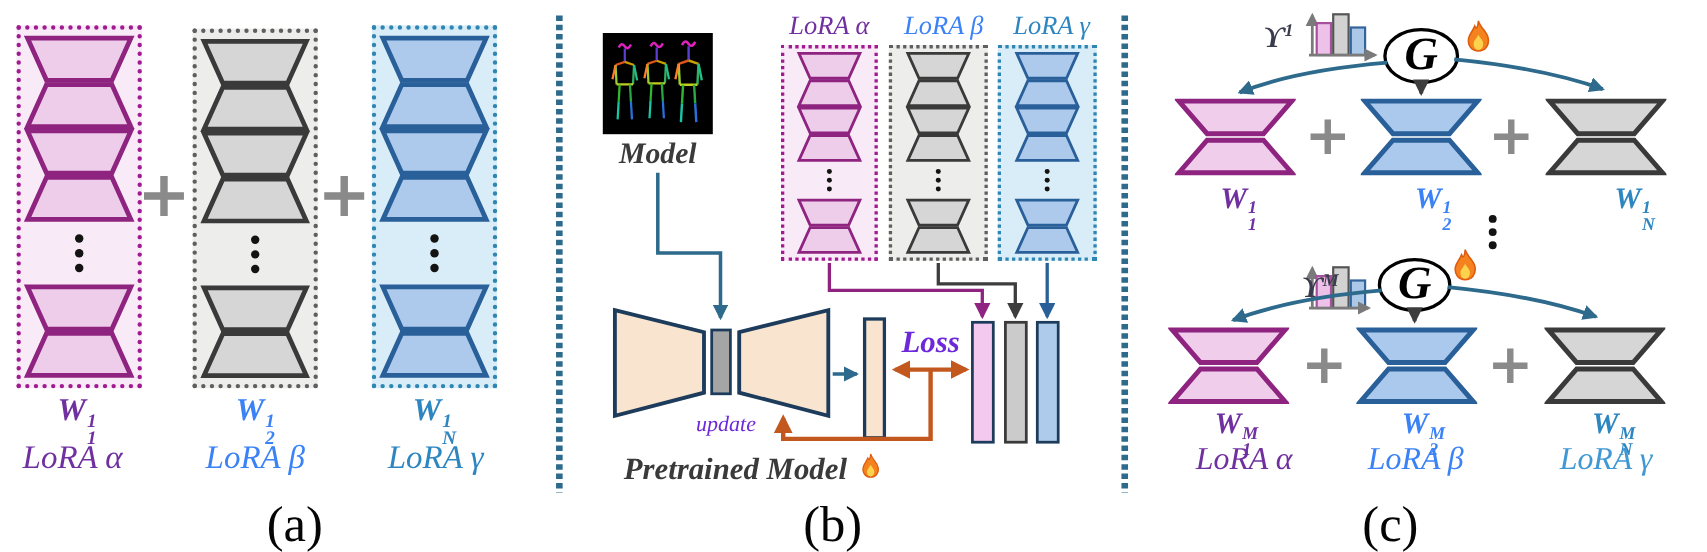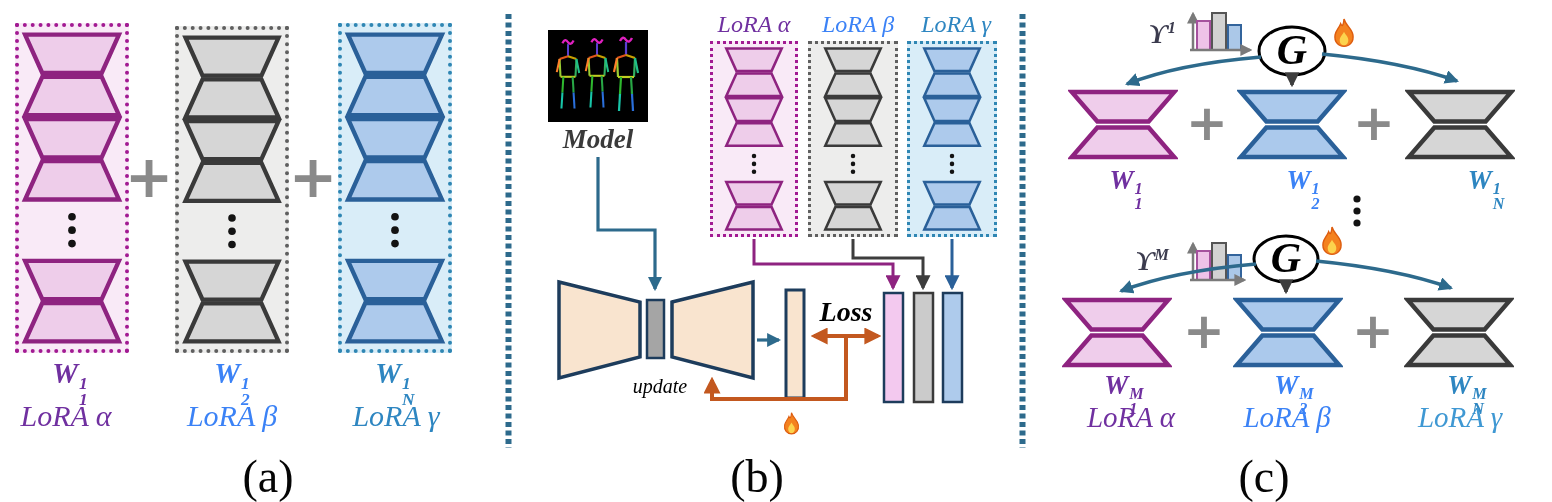--- a/index.html
+++ b/index.html
@@ -26,21 +26,21 @@
   .cx{transform:translateX(-50%);}
   .cc{transform:translate(-50%,-50%);}
   .ital{font-style:italic;}
   .bold{font-weight:bold;}
   .purple{color:#7030a0;}
   .graytxt{color:#3b82f6;}
   .bluetxt{color:#2e86c1;}
   .ltblue{color:#3f98d3;}
   .slate{color:#3b3b4e;}
   .charcoal{color:#3a3a3a;}
-  .orangetxt{color:#000000;}
+  .orangetxt{color:#6d28d9;}
   .wlbl{font-size:29px;font-weight:bold;font-style:italic;}
   .loralbl{font-size:30px;font-style:italic;}
   .loralbl-sm{font-size:24px;font-style:italic;}
   .caption{font-size:46px;color:#050505;}
   .plus{font-family:"DejaVu Sans",sans-serif;font-weight:bold;color:#8a8a8a;}
   .plus-a{font-size:58px;}
   .plus-c{font-size:50px;}
   .ss{display:inline-flex;flex-direction:column;font-size:60%;line-height:0.92;
       vertical-align:-0.32em;margin-left:1px;text-align:left;}
   sup.gsup{font-size:60%;}
@@ -249,20 +249,21 @@
       </svg>
   </div>
 
   <div class="lbl cx loralbl-sm purple" style="left:754px;top:12px;">LoRA α</div>
   <div class="lbl cx loralbl-sm graytxt" style="left:858px;top:12px;">LoRA β</div>
   <div class="lbl cx loralbl-sm bluetxt" style="left:956px;top:12px;">LoRA γ</div>
 
   <div class="lbl cx bold ital charcoal" style="left:598px;top:125px;font-size:27px;">Model</div>
   <div class="lbl cx bold ital orangetxt" style="left:846px;top:297px;font-size:28px;">Loss</div>
   <div class="lbl cx ital orangetxt" style="left:660px;top:376px;font-size:20px;">update</div>
+  <div class="lbl bold ital charcoal" style="left:567px;top:412px;font-size:28px;">Pretrained Model</div>
 
   <div class="lbl cx caption" style="left:757px;top:453px;">(b)</div>
 
   <div class="lbl cx bold ital slate" style="left:1162px;top:20px;font-size:27px;">
     <span>ϒ</span><sup class="gsup">1</sup>
   </div>
   <div class="lbl cc glbl" style="left:1292px;top:50px;">G</div>
 
   <div class="lbl cx wlbl purple" style="left:1126px;top:166px;font-size:27px;">
     <span>W</span><span class="ss">
@@ -279,21 +280,21 @@
   <div class="lbl cx wlbl bluetxt" style="left:1486px;top:166px;font-size:27px;">
     <span>W</span><span class="ss">
         <span>1</span>
         <span>N</span>
       </span>
   </div>
 
   <div class="lbl cc plus plus-c" style="left:1207px;top:123px;">+</div>
   <div class="lbl cc plus plus-c" style="left:1374px;top:123px;">+</div>
 
-  <div class="lbl cx bold ital slate" style="left:1152px;top:247px;font-size:27px;">
+  <div class="lbl cx bold ital slate" style="left:1200px;top:247px;font-size:27px;">
     <span>ϒ</span><sup class="gsup">M</sup>
   </div>
   <div class="lbl cc glbl" style="left:1286px;top:258px;">G</div>
 
   <div class="lbl cx wlbl purple" style="left:1124px;top:371px;font-size:27px;">
     <span>W</span><span class="ss">
         <span>M</span>
         <span>1</span>
       </span>
   </div>

